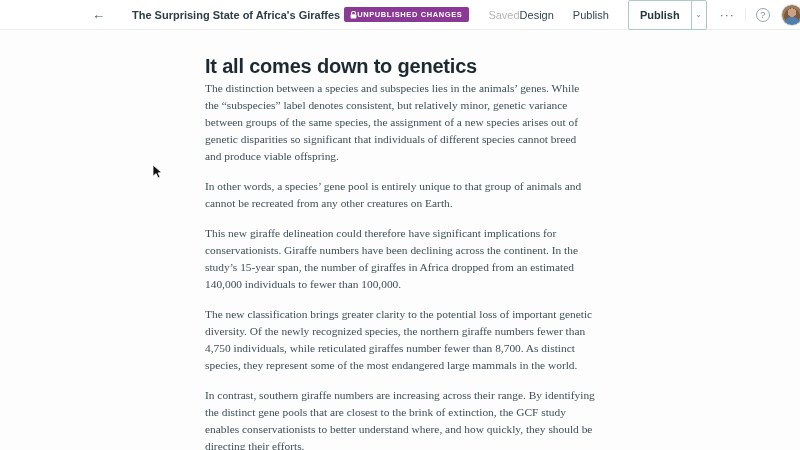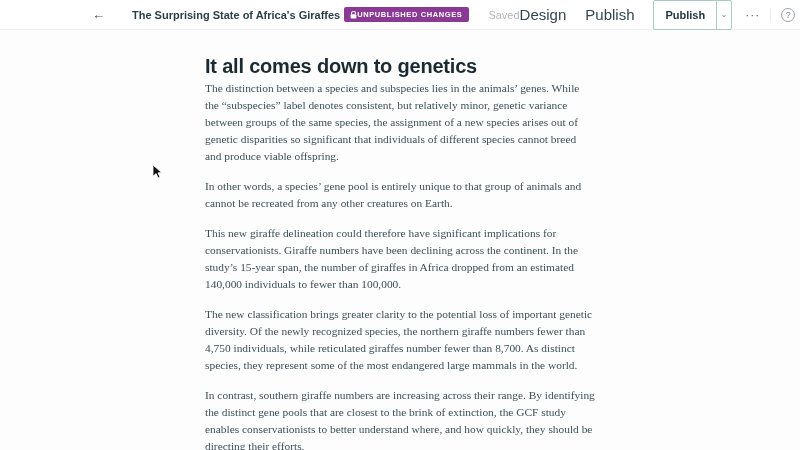--- a/index.html
+++ b/index.html
@@ -59,21 +59,21 @@
   .saved {
     font-size: 11px;
     color: #b5b5b5;
     margin-left: 19px;
   }
   .topbar-right {
     display: flex;
     align-items: center;
   }
   .nav-link {
-    font-size: 15px;
+    font-size: 11px;
     color: #35464e;
     margin-right: 19px;
     cursor: pointer;
     background: none;
     border: none;
     font-family: "Liberation Sans", sans-serif;
   }
   .publish-group {
     display: inline-flex;
     height: 30px;

